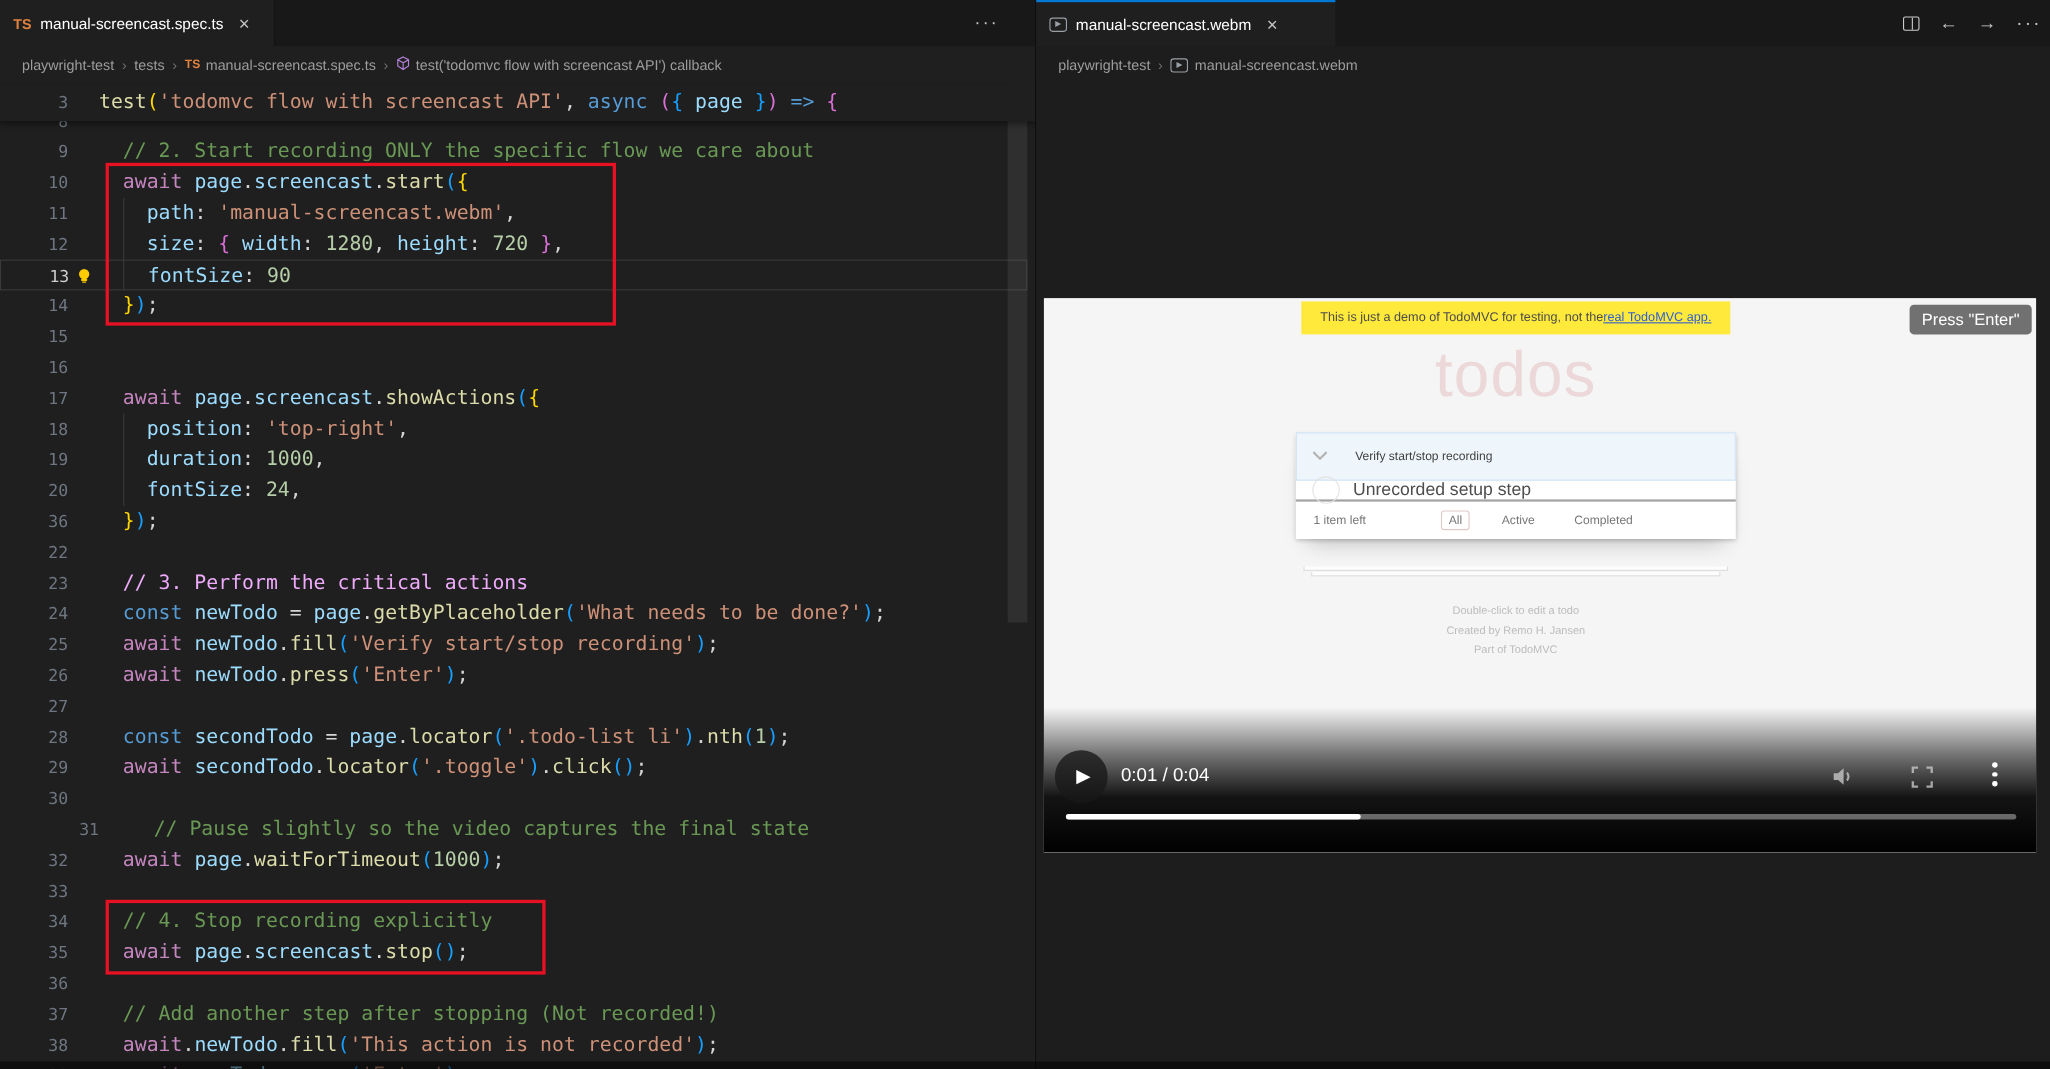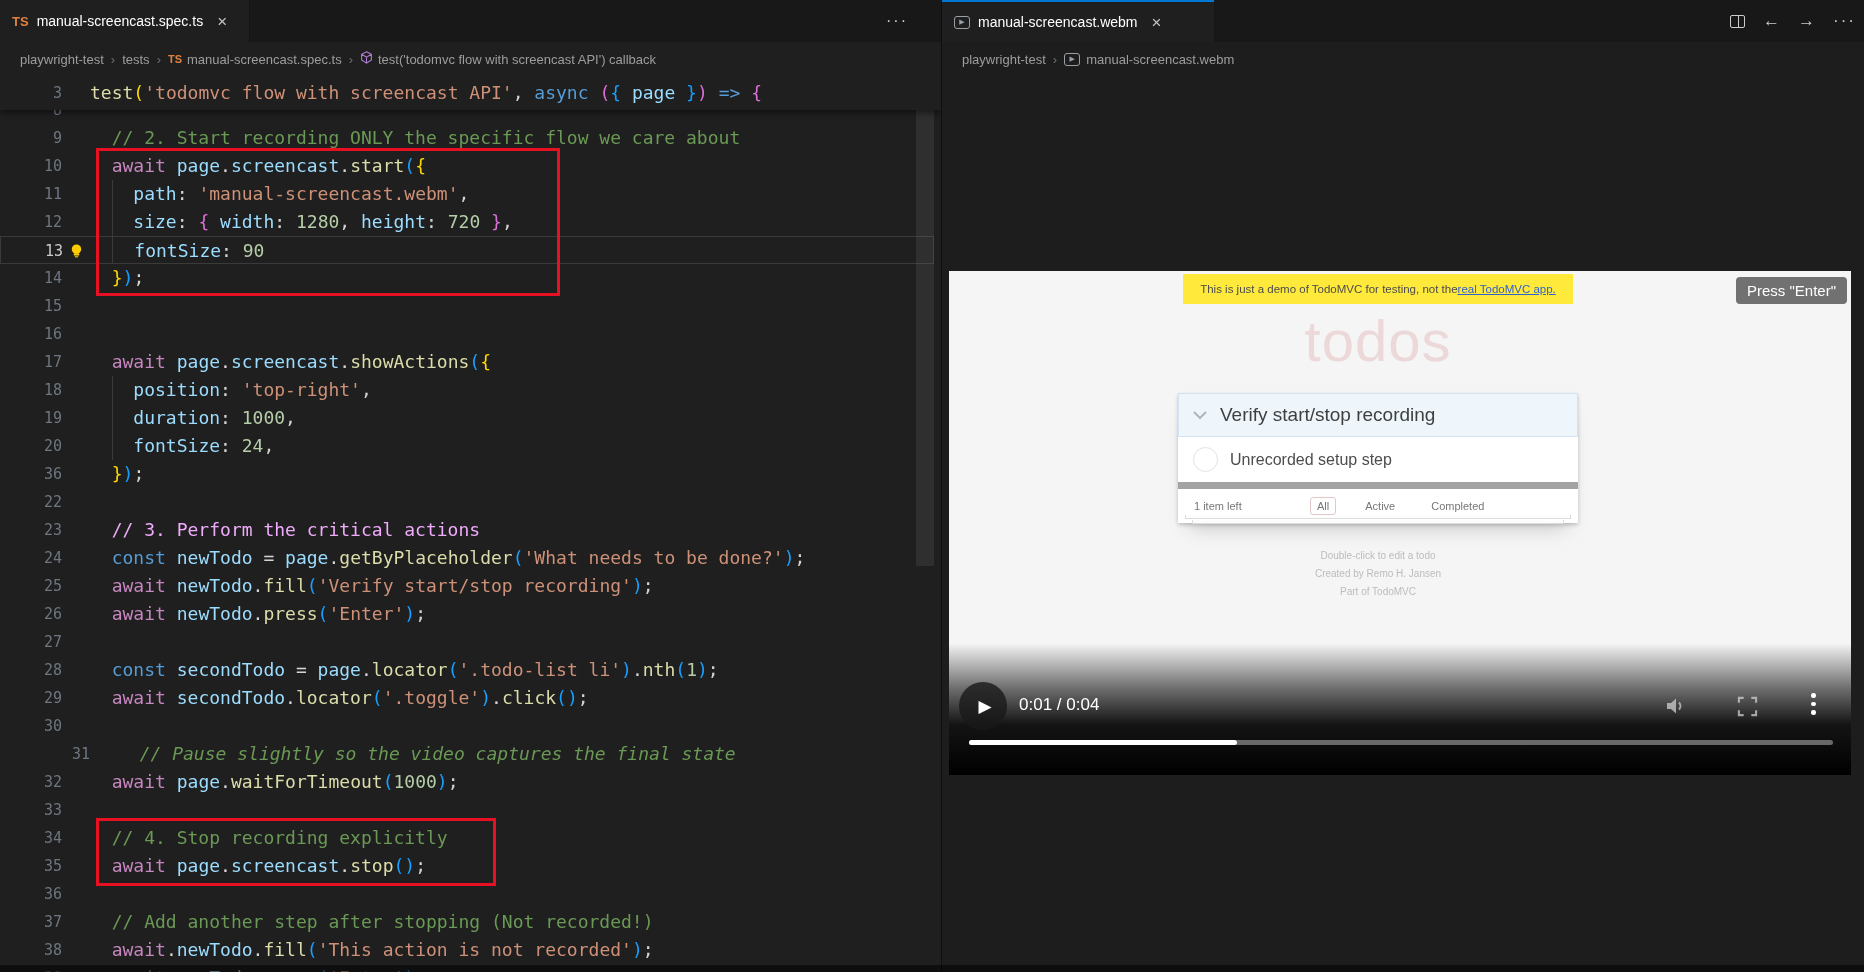--- a/index.html
+++ b/index.html
@@ -50,22 +50,22 @@
   .bottom-strip { position:absolute; left:0; bottom:0; width:100%; height:7px; background:rgba(0,0,0,.55); z-index:8; }
 
   
   .video { position:absolute; left:7px; top:271px; width:902px; height:504px; background:#f5f5f5; overflow:hidden; }
   .banner { position:absolute; left:50%; top:3px; transform:translateX(-22px) translateX(-50%); width:390px; height:30px; background:#ffe93b; font-size:11.5px; color:#4c4c4c; display:flex; align-items:center; justify-content:center; white-space:nowrap; }
   .banner a { color:#2f5fd0; text-decoration:underline; }
   .todos-title { position:absolute; left:50%; top:36px; transform:translateX(-22px) translateX(-50%); font-size:58px; font-weight:200; color:#ecd8d8; letter-spacing:1px; }
   .todo-card { position:absolute; left:50%; top:122px; transform:translateX(-22px) translateX(-50%); width:400px; background:#fff; box-shadow:0 2px 4px rgba(0,0,0,.2), 0 14px 20px -12px rgba(0,0,0,.25); text-align:left; }
   .todo-input-row { position:relative; height:44px; background:#eef6fc; box-shadow:inset 0 0 0 1px #d2e4f4; display:flex; align-items:center; }
   .todo-input-row .chev { margin-left:14px; }
-  .todo-input-row .txt { margin-left:12px; font-size:19px; color:#3f3f3f; }
-  .todo-item-row { position:relative; height:52px; display:flex; align-items:center; border-bottom:7px solid #a3a3a3;text-align:right; }
+  .todo-input-row .txt { margin-left:24px; font-size:11px; color:#3f3f3f; }
+  .todo-item-row { position:relative; height:19px; display:flex; align-items:center; border-bottom:2px solid #a3a3a3;text-align:right; }
   .todo-item-row .circle { width:25px; height:25px; border:1px solid #e3e3e3; border-radius:50%; margin-left:15px; }
   .todo-item-row .txt { margin-left:12px; font-size:16px; color:#4d4d4d; }
   .todo-footer { position:relative; height:34px; font-size:11px; color:#777; }
   .todo-footer .count { position:absolute; left:16px; top:11px; }
   .todo-footer .filters { position:absolute; left:132px; top:8px; display:flex; gap:22px; align-items:center; }
   .todo-footer .filter { padding:2px 6px; border:1px solid transparent; border-radius:3px; }
   .todo-footer .filter.selected { border-color:#e2c8c8; }
   .stack1,.stack2 { margin:0 auto; background:#fdfdfd; border:1px solid #dcdcdc; border-top:none; }
   .stack1 { width:386px; height:4px; }
   .stack2 { width:372px; height:4px; }
@@ -207,21 +207,21 @@
           <div class="code-row" style="top: 608px;">
             <span class="ln">29</span>
             <pre><span class="tok" style="color: rgb(212, 212, 212);">  </span><span class="tok" style="color: rgb(197, 134, 192);">await</span><span class="tok" style="color: rgb(212, 212, 212);"> </span><span class="tok" style="color: rgb(156, 220, 254);">secondTodo</span><span class="tok" style="color: rgb(212, 212, 212);">.</span><span class="tok" style="color: rgb(220, 220, 170);">locator</span><span class="tok" style="color: rgb(23, 159, 255);">(</span><span class="tok" style="color: rgb(206, 145, 120);">'.toggle'</span><span class="tok" style="color: rgb(23, 159, 255);">)</span><span class="tok" style="color: rgb(212, 212, 212);">.</span><span class="tok" style="color: rgb(220, 220, 170);">click</span><span class="tok" style="color: rgb(23, 159, 255);">()</span><span class="tok" style="color: rgb(212, 212, 212);">;</span></pre>
           </div>
           <div class="code-row" style="top: 636px;">
             <span class="ln">30</span>
             <pre></pre>
           </div>
           <div class="code-row" style="top: 664px; margin-left: 28px;">
             <span class="ln">31</span>
-            <pre><span class="tok" style="color: rgb(106, 153, 85); font-style: italic;">  // Pause slightly so the video captures the final state</span></pre>
+            <pre><span class="tok" style="color: rgb(106, 153, 85);">  // Pause slightly so the video captures the final state</span></pre>
           </div>
           <div class="code-row" style="top: 692px;">
             <span class="ln">32</span>
             <pre><span class="tok" style="color: rgb(212, 212, 212);">  </span><span class="tok" style="color: rgb(197, 134, 192);">await</span><span class="tok" style="color: rgb(212, 212, 212);"> </span><span class="tok" style="color: rgb(156, 220, 254);">page</span><span class="tok" style="color: rgb(212, 212, 212);">.</span><span class="tok" style="color: rgb(220, 220, 170);">waitForTimeout</span><span class="tok" style="color: rgb(23, 159, 255);">(</span><span class="tok" style="color: rgb(181, 206, 168);">1000</span><span class="tok" style="color: rgb(23, 159, 255);">)</span><span class="tok" style="color: rgb(212, 212, 212);">;</span></pre>
           </div>
           <div class="code-row" style="top: 720px;">
             <span class="ln">33</span>
             <pre></pre>
           </div>
           <div class="code-row" style="top: 748px;">

